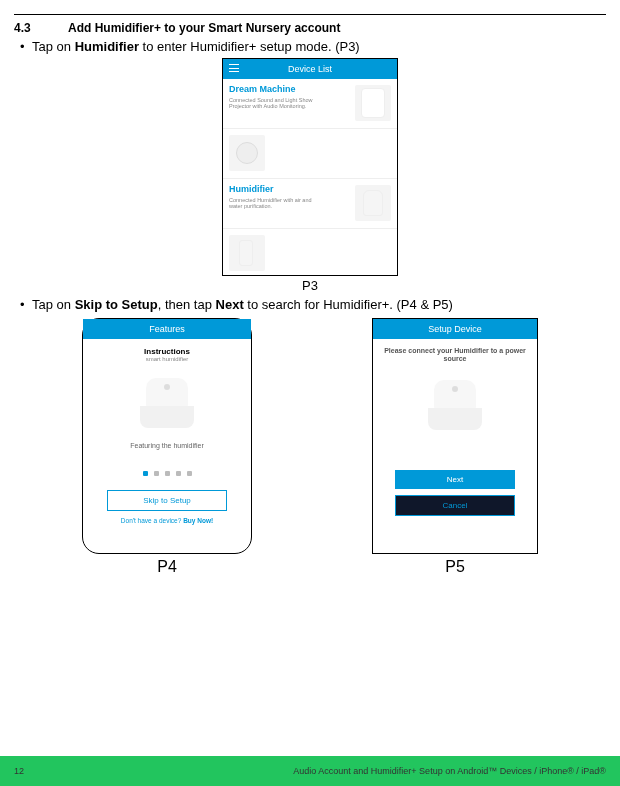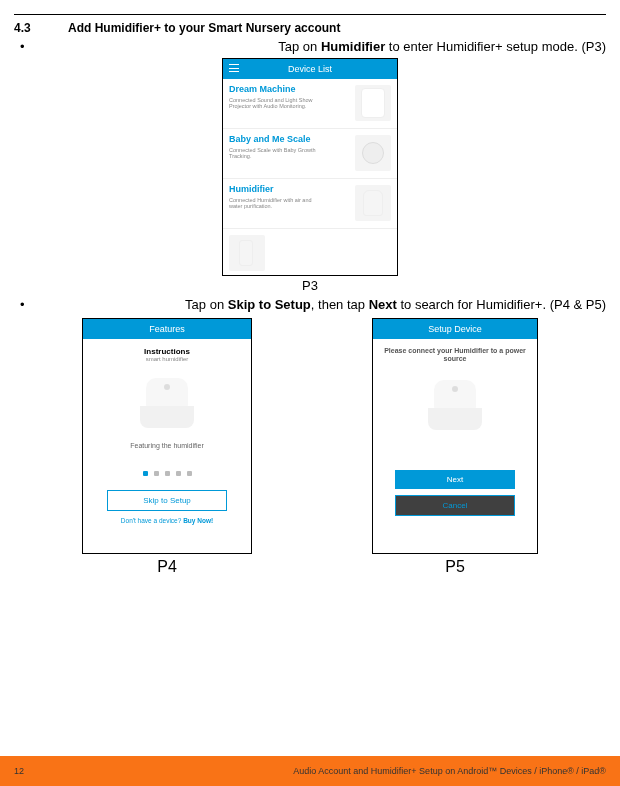--- a/index.html
+++ b/index.html
@@ -3,58 +3,58 @@
 <meta charset="utf-8">
 <style>
   * { box-sizing: border-box; margin: 0; padding: 0; }
   body { width: 620px; height: 786px; font-family: Arial, Helvetica, sans-serif; background: #fff; color: #000; position: relative; }
   .page { padding: 14px 14px 0 14px; }
   .hr-top { border: none; border-top: 1px solid #000; margin-bottom: 6px; }
   .sec-title { font-size: 12px; font-weight: bold; margin-bottom: 4px; }
   .sec-title .num { display: inline-block; width: 54px; }
   .bullet-row { font-size: 13px; margin: 2px 0 4px 6px; display: flex; }
   .bullet-row .dot { width: 12px; }
-  .bullet-row .txt { flex: 1; text-align: right; }
+  .bullet-row .txt { flex: 1; }
   .b { font-weight: bold; }
   .center { text-align: center; font-size: 13px; margin-top: 2px; }
   .figs { display: flex; justify-content: center; gap: 120px; margin-top: 6px; }
   .fig-col { display: flex; flex-direction: column; align-items: center; }
   .phone { border: 1px solid #000; background: #fff; }
   .phone-hdr { background: #0099d8; color: #fff; font-size: 9px; text-align: center; padding: 5px 0; position: relative; }
   .hamburger { position: absolute; left: 6px; top: 5px; width: 10px; height: 8px; display: flex; flex-direction: column; justify-content: space-between; }
   .hamburger span { display:block; height:1px; background:#fff; }
   .dev-list { width: 176px; height: 218px; }
   .dev-item { border-bottom: 1px solid #eee; padding: 6px 6px; display: flex; justify-content: space-between; align-items: flex-start; min-height: 50px; }
   .dev-left { max-width: 95px; }
   .dev-title { color: #0099d8; font-size: 9px; font-weight: bold; line-height: 1.1; }
   .dev-desc { color: #888; font-size: 5.5px; line-height: 1.1; margin-top: 2px; }
   .dev-img { width: 36px; height: 36px; background: #f4f4f4; border-radius: 2px; display:flex; align-items:center; justify-content:center; }
   .draw-box { background: #fff; border:1px solid #eee; border-radius:2px; }
-  .features { width: 170px; height: 236px; display:flex; flex-direction:column; }
+  .features { width: 170px; height: 236px; display:flex; flex-direction:column;border-radius:17px; }
   .feat-body { flex:1; display:flex; flex-direction:column; align-items:center; padding:6px; }
   .instr-title { font-size:8px; font-weight:bold; margin-top:2px; }
   .instr-sub { font-size:6px; color:#888; margin-bottom:4px; }
   .humid-draw { width:70px; height:58px; position:relative; margin-top:4px;}
   .humid-base { position:absolute; bottom:0; left:8px; width:54px; height:22px; background:#f1f1f1; border-radius:0 0 8px 8px; }
   .humid-top { position:absolute; bottom:20px; left:14px; width:42px; height:30px; background:#f7f7f7; border-radius:10px 10px 4px 4px; }
   .humid-dot { position:absolute; bottom:38px; left:32px; width:6px; height:6px; background:#ddd; border-radius:50%; }
   .feat-text { font-size:7px; color:#666; margin-top:14px; }
   .dots { display:flex; gap:6px; margin-top:22px; }
   .dots span { width:5px; height:5px; background:#bbb; border-radius:1px; }
   .dots span.active { background:#0099d8; }
   .skip-btn { border:1px solid #0099d8; color:#0099d8; font-size:8px; padding:5px 0; width:120px; text-align:center; margin-top:14px; background:#fff; }
   .buy-row { font-size:6.5px; color:#0099d8; margin-top:6px; }
   .buy-row .bn { font-weight:bold; }
   .setup { width: 166px; height: 236px; display:flex; flex-direction:column; }
   .setup-body { flex:1; display:flex; flex-direction:column; align-items:center; padding:8px; }
   .setup-msg { font-size:7px; font-weight:bold; color:#555; text-align:center; line-height:1.2; }
   .next-btn { background:#0099d8; color:#fff; font-size:8px; padding:5px 0; width:120px; text-align:center; margin-top:40px; }
-  .cancel-btn { border:1px solid #0099d8; color:#0099d8; font-size:8px; padding:5px 0; width:120px; text-align:center; margin-top:6px; background:#404040; }
+  .cancel-btn { border:1px solid #0099d8; color:#0099d8; font-size:8px; padding:5px 0; width:120px; text-align:center; margin-top:6px; background:#0f172a; }
   .fig-label { font-size:16px; margin-top:4px; }
-  .footer { position:absolute; bottom:0; left:0; right:0; background:#f97316; height:30px; display:flex; align-items:center; justify-content:space-between; padding:0 14px; font-size:9px; color:#333; }
+  .footer { position:absolute; bottom:0; left:0; right:0; background:#22c55e; height:30px; display:flex; align-items:center; justify-content:space-between; padding:0 14px; font-size:9px; color:#333; }
 </style>
 </head>
 <body>
 
 <div class="page">
   <hr class="hr-top">
   <div class="sec-title">
     <span class="num">4.3</span><span>Add Humidifier+ to your Smart Nursery account</span>
   </div>
 
@@ -78,24 +78,20 @@
       <div class="dev-item">
         <div class="dev-left">
             <div class="dev-title">Dream Machine</div>
             <div class="dev-desc">Connected Sound and Light Show Projector with Audio Monitoring.</div>
           </div>
         <div class="dev-img">
             <div class="draw-box" style="width:24px;height:30px;border-radius:4px;"></div>
           </div>
       </div>
       <div class="dev-item">
-        <div class="dev-left">
-            <div class="dev-title">Baby and Me Scale</div>
-            <div class="dev-desc">Connected Scale with Baby Growth Tracking.</div>
-          </div>
         <div class="dev-img">
             <div style="width:22px;height:22px;background:#eee;border-radius:50%;border:1px solid #ddd;"></div>
           </div>
       </div>
       <div class="dev-item">
         <div class="dev-left">
             <div class="dev-title">Humidifier</div>
             <div class="dev-desc">Connected Humidifier with air and water purification.</div>
           </div>
         <div class="dev-img">

